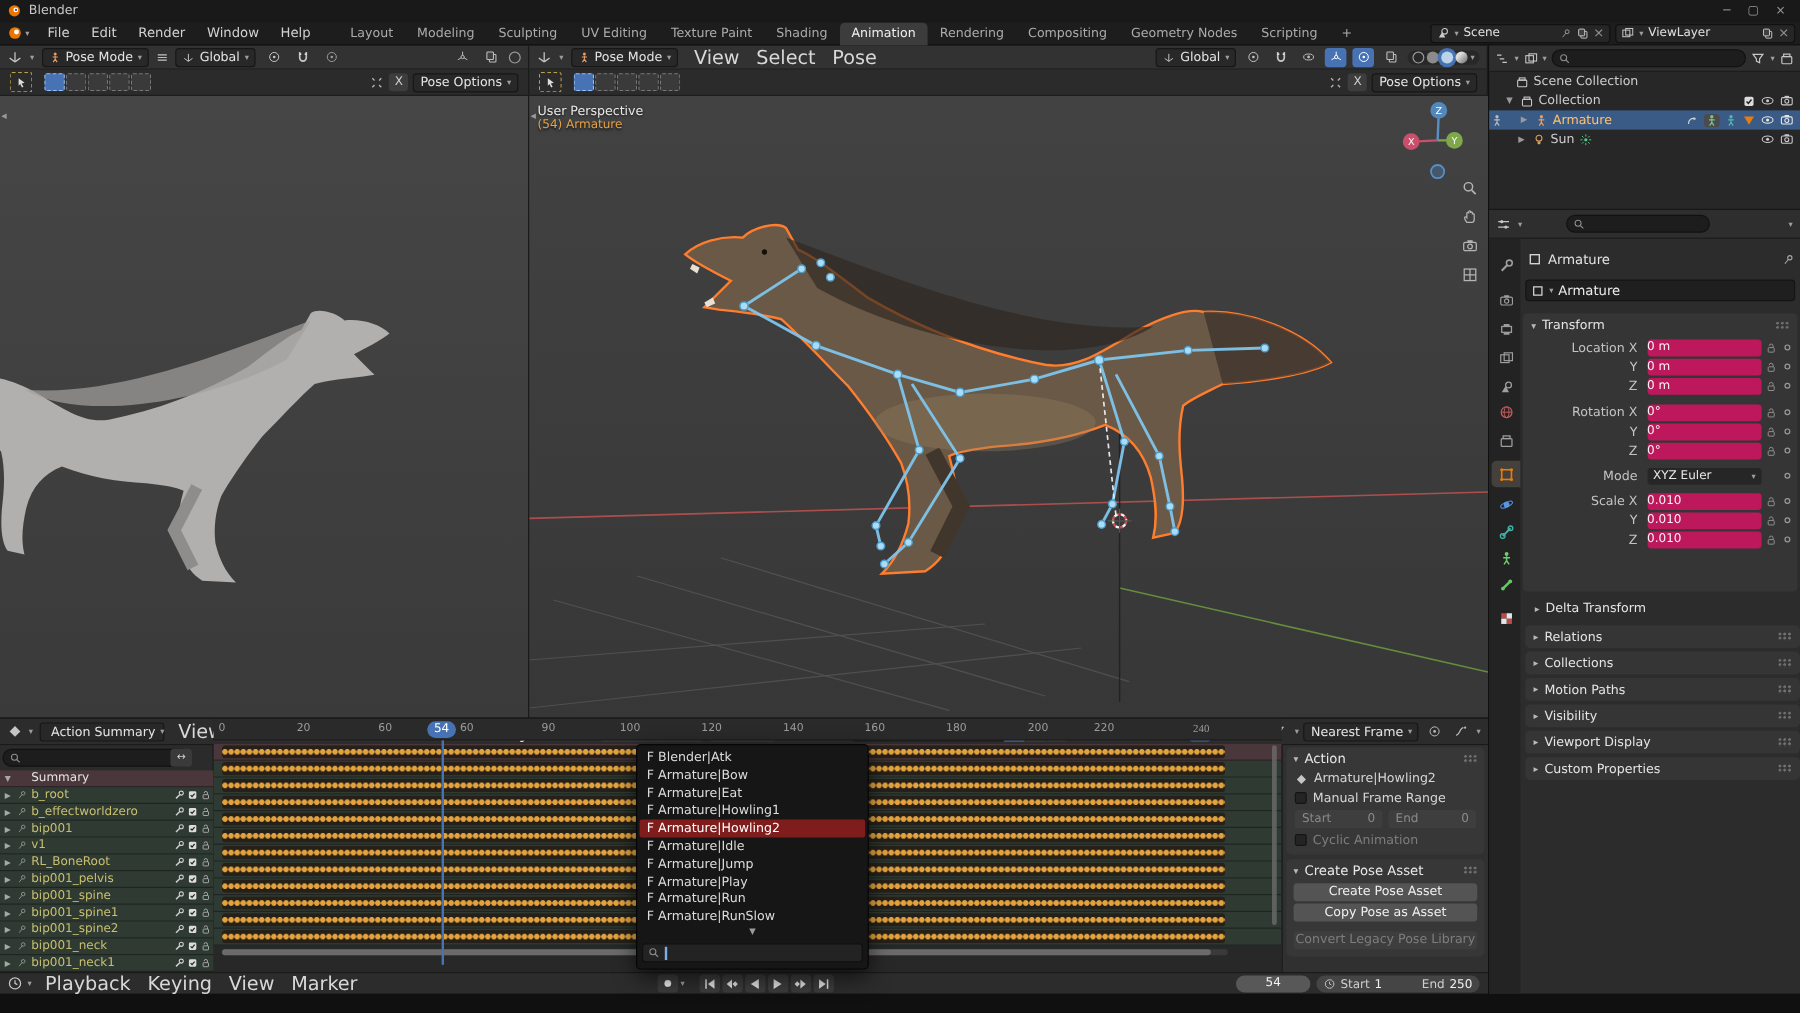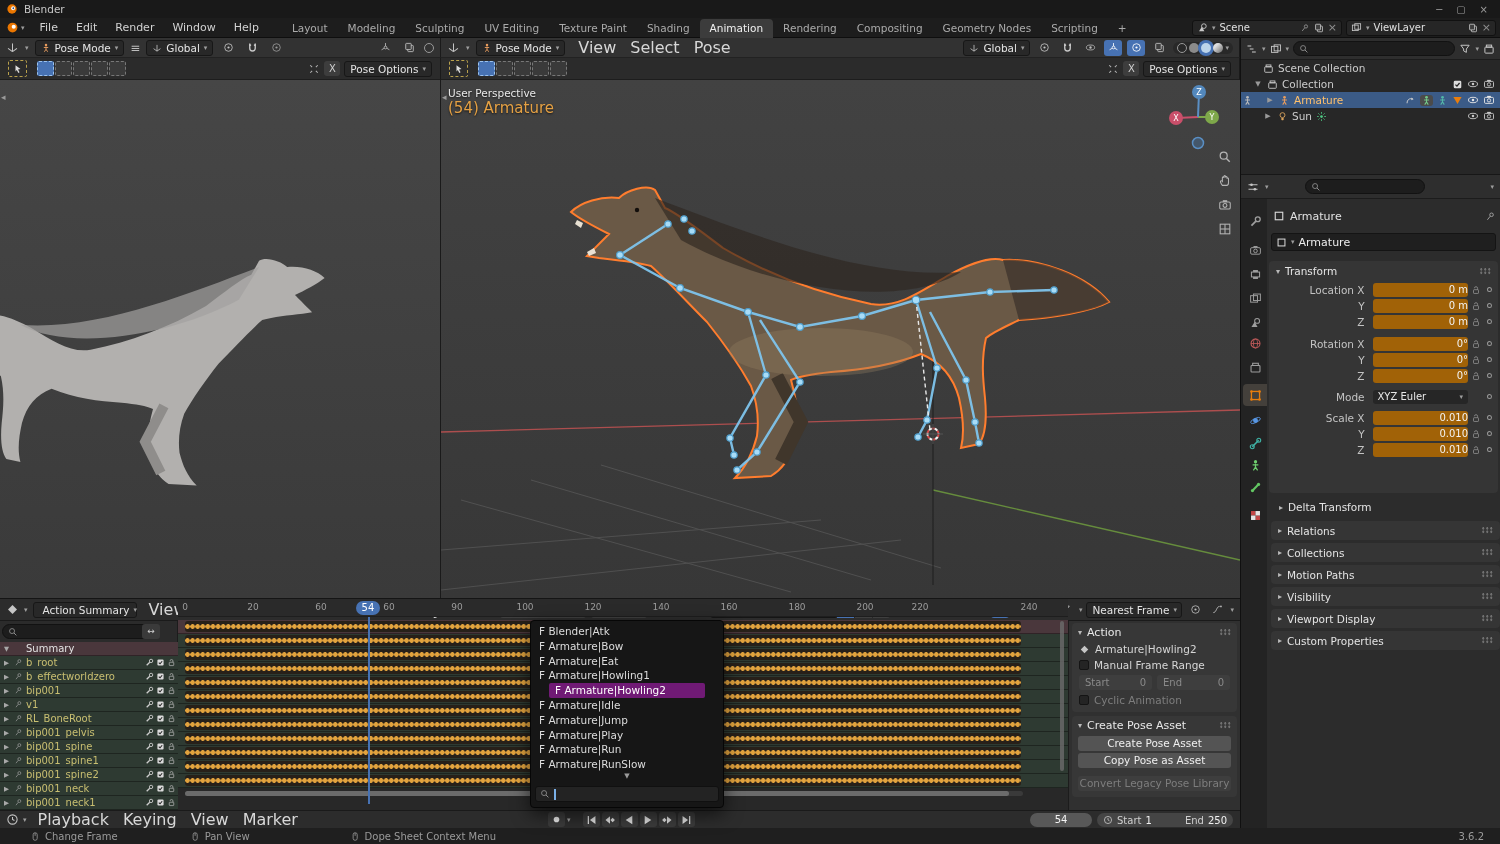--- a/index.html
+++ b/index.html
@@ -41,21 +41,21 @@
 .selmodes{display:flex;gap:1px;margin-left:6px}
 .selmode{width:17px;height:15px;border:1px dashed #777;background:#3a3a3a;border-radius:2px}
 .selmode.on{border:1px dashed #9cc3ee;background:#4772b3}
 .tweakbox{width:19px;height:17px;border:1px dashed #b9a14c;border-radius:2px;display:flex;align-items:center;justify-content:center}
 .poseopts{margin-left:auto;display:flex;align-items:center;gap:4px}
 .xbtn{background:#3d3d3d;border-radius:3px;width:16px;height:15px;display:flex;align-items:center;justify-content:center;color:#d0d0d0;font-size:10px}
 
 .vpL{left:0;top:80px;width:441px;height:518px;background:linear-gradient(#464646,#3a3a3a);border-right:1px solid #1a1a1a;overflow:hidden}
 .vpR{left:441px;top:80px;width:799px;height:518px;background:linear-gradient(#424242,#373737);overflow:hidden}
 .vptext1{color:#e8e8e8;font-size:10.5px;text-shadow:0 1px 2px rgba(0,0,0,.7)}
-.vptext2{color:#e5a144;font-size:15px;text-shadow:0 1px 2px rgba(0,0,0,.7)}
+.vptext2{color:#e5a144;font-size:10px;text-shadow:0 1px 2px rgba(0,0,0,.7)}
 .sidetoggle{color:#9a9a9a;font-size:9px}
 .navicons{position:absolute;right:8px;top:70px;display:flex;flex-direction:column;gap:10px;opacity:.85}
 
 .outl{left:1241px;top:38px;width:259px;height:137px;background:#272727;border-bottom:1px solid #171717}
 .outl-head{height:22px;background:#2e2e2e;display:flex;align-items:center;gap:4px;padding:0 5px;border-bottom:1px solid #1c1c1c}
 .srchfield{flex:1;height:15px;background:#1d1d1d;border:1px solid #121212;border-radius:8px;display:flex;align-items:center;padding:0 5px;gap:3px}
 .orow{height:16px;display:flex;align-items:center;gap:4px;padding-right:5px;color:#cccccc;font-size:10.5px}
 .orow .sp{flex:1}
 .orow.sel{background:#3b5b87}
 .orow.sel .oname{color:#ffc06c}
@@ -68,21 +68,21 @@
 .ptab{position:absolute;left:2px;width:24px;height:22px;display:flex;align-items:center;justify-content:center}
 .ptab.on{background:#44403b;border-radius:4px 0 0 4px}
 .pcontent{position:absolute;left:26px;right:0;top:24px;bottom:0}
 .pcrumb{position:absolute;left:6px;right:4px;top:8px;height:18px;display:flex;align-items:center;gap:5px;color:#e2e2e2}
 .pname{position:absolute;left:4px;right:4px;top:34px;height:18px;background:#1f1f1f;border:1px solid #141414;border-radius:3px;display:flex;align-items:center;gap:4px;padding:0 4px;color:#ececec}
 .ppanel{position:absolute;left:2px;right:2px;background:#353535;border-radius:4px}
 .ppanel-h{height:20px;display:flex;align-items:center;gap:5px;padding:0 7px;color:#e4e4e4;font-size:10.5px}
 .dots6{width:11px;height:7px;margin-left:auto;background-image:radial-gradient(circle at 1.3px 1.3px,#787878 1px,rgba(0,0,0,0) 1.3px);background-size:4px 3.5px;opacity:.9}
 .frow{display:flex;align-items:center;height:15px;margin:1px 6px 1px 0}
 .frow .flb{width:104px;text-align:right;padding-right:8px;color:#c3c3c3;font-size:10.5px}
-.fval{width:96px;height:14px;background:#a16207;border-radius:3px;color:#f2f2f2;text-align:right;font-size:10px;line-height:14px}
+.fval{width:96px;height:14px;background:#be185d;border-radius:3px;color:#f2f2f2;text-align:left;font-size:10px;line-height:14px}
 .fdrop{width:96px;height:14px;background:#262626;border-radius:3px;color:#e8e8e8;font-size:10px;line-height:14px;display:flex;padding:0 5px;justify-content:space-between;align-items:center}
 .flock{width:16px;display:flex;justify-content:center;opacity:.75}
 .fdot{width:5px;height:5px;border:1px solid #999;border-radius:50%;margin-left:3px}
 .tri8{color:#b9b9b9;font-size:8px}
 
 .dope{left:0;top:598px;width:1240px;height:212px;background:#282828;border-top:1px solid #151515}
 .d-head{position:absolute;left:0;top:0;width:1240px;height:22px;background:#2c2c2c;border-bottom:1px solid #1a1a1a;display:flex;align-items:center;gap:5px;padding:0 6px}
 .pushbtn{display:flex;align-items:center;gap:4px;background:#3f3f3f;border-radius:3px;height:16px;padding:0 7px;color:#e6e6e6;font-size:10.5px}
 .actwidget{display:flex;align-items:center;margin-left:58px}
 .actwidget .aname{background:#262626;border:1px solid #151515;height:16px;display:flex;align-items:center;gap:4px;padding:0 6px;color:#ececec;border-radius:3px 0 0 3px;width:126px}
@@ -117,21 +117,21 @@
 .spanel-h{height:18px;display:flex;align-items:center;gap:5px;padding:0 6px;color:#e8e8e8}
 .srow{display:flex;align-items:center;gap:5px;padding:2px 7px;color:#d6d6d6;font-size:10.5px}
 .srow.dis{color:#7d7d7d}
 .chk{width:10px;height:10px;background:#242424;border:1px solid #141414;border-radius:2px}
 .rangef{flex:1;height:15px;background:#3e3e3e;border-radius:3px;display:flex;align-items:center;justify-content:space-between;padding:0 6px;color:#8a8a8a;font-size:10px}
 .sbtn{display:block;margin:2px 6px;height:15px;background:#545454;border-radius:3px;color:#efefef;font-size:10.5px;text-align:center;line-height:15px;position:relative}
 .sbtn.dis{background:#3e3e3e;color:#7d7d7d}
 
 .popup{left:530px;top:620px;width:194px;height:188px;background:#161616;border:1px solid #060606;border-radius:4px;z-index:60;box-shadow:0 6px 18px rgba(0,0,0,.6);padding-top:3px}
 .pitem{height:14.8px;line-height:14.8px;padding:0 8px;color:#dcdcdc;font-size:10.5px;white-space:nowrap}
-.pitem.selected{background:#701a75;color:#fff;border-radius:2px;margin:0 18px;padding:0 6px}
+.pitem.selected{background:#7f1d1d;color:#fff;border-radius:2px;margin:0 2px;padding:0 6px}
 .pmore{text-align:center;color:#9a9a9a;font-size:7px;height:10px}
 .psearch{position:absolute;left:4px;right:4px;bottom:5px;height:16px;background:#232323;border:1px solid #101010;border-radius:3px;display:flex;align-items:center;gap:4px;padding:0 4px}
 .pcaret{width:1.5px;height:11px;background:#7ab0e8}
 
 .tfoot{left:0;top:810px;width:1240px;height:18px;background:#2c2c2c;border-top:1px solid #1a1a1a;display:flex;align-items:center;padding:0 6px;gap:4px}
 .transport{position:absolute;left:548px;top:1px;display:flex;gap:2px;align-items:center}
 .tbtn{width:17px;height:15px;background:#3b3b3b;border-radius:3px;display:flex;align-items:center;justify-content:center}
 .framefield{position:absolute;right:148px;top:2px;width:62px;height:14px;background:#585858;border-radius:7px;color:#f4f4f4;text-align:center;font-size:10px;line-height:14px}
 .rangegrp{position:absolute;right:7px;top:2px;width:136px;height:14px;background:#454545;border-radius:7px;display:flex;align-items:center;color:#cfcfcf;font-size:10px;padding:0 6px;gap:4px}
 .statusbar{left:0;top:828px;width:1500px;height:16px;background:#1f1f1f;display:flex;align-items:center;color:#9a9a9a;font-size:10px}
@@ -1360,21 +1360,21 @@
         <span class="tick" style="left: 133px;">60</span>
         <span class="tick" style="left: 201px;">60</span>
         <span class="tick" style="left: 269px;">90</span>
         <span class="tick" style="left: 337px;">100</span>
         <span class="tick" style="left: 405px;">120</span>
         <span class="tick" style="left: 473px;">140</span>
         <span class="tick" style="left: 541px;">160</span>
         <span class="tick" style="left: 609px;">180</span>
         <span class="tick" style="left: 677px;">200</span>
         <span class="tick" style="left: 732px;">220</span>
-        <span class="tick" style="left: 841px;">240</span>
+        <span class="tick" style="left: 813px; font-family: Liberation Serif, serif;">240</span>
       </div>
     <div class="keyswrap" id="keyrows">
         <div class="krow summary" style="top: 0px;">
           <div class="kstrip"></div>
         </div>
         <div class="krow" style="top: 14px;">
           <div class="kstrip"></div>
         </div>
         <div class="krow" style="top: 28px;">
           <div class="kstrip"></div>
@@ -1544,35 +1544,14 @@
           <use href="#i-clock"></use>
         </svg>
       <span>Start</span>
       <span style="color:#f0f0f0">1</span>
       <span style="flex:1"></span>
       <span>End</span>
       <span style="color:#f0f0f0">250</span>
     </div>
   </div>
 
-  <div class="statusbar abs">
-    <span class="stitem" style="margin-left:30px">
-      <svg class="ic" width="10" height="11" viewBox="0 0 16 16" color="#9a9a9a">
-          <use href="#i-mouse"></use>
-        </svg>
-      <span>Change Frame</span>
-    </span>
-    <span class="stitem" style="margin-left:72px">
-      <svg class="ic" width="10" height="11" viewBox="0 0 16 16" color="#9a9a9a">
-          <use href="#i-mouse"></use>
-        </svg>
-      <span>Pan View</span>
-    </span>
-    <span class="stitem" style="margin-left:100px">
-      <svg class="ic" width="10" height="11" viewBox="0 0 16 16" color="#9a9a9a">
-          <use href="#i-mouse"></use>
-        </svg>
-      <span>Dope Sheet Context Menu</span>
-    </span>
-    <span class="ver">3.6.2</span>
-  </div>
 
 </div>
 
 </body></html>

